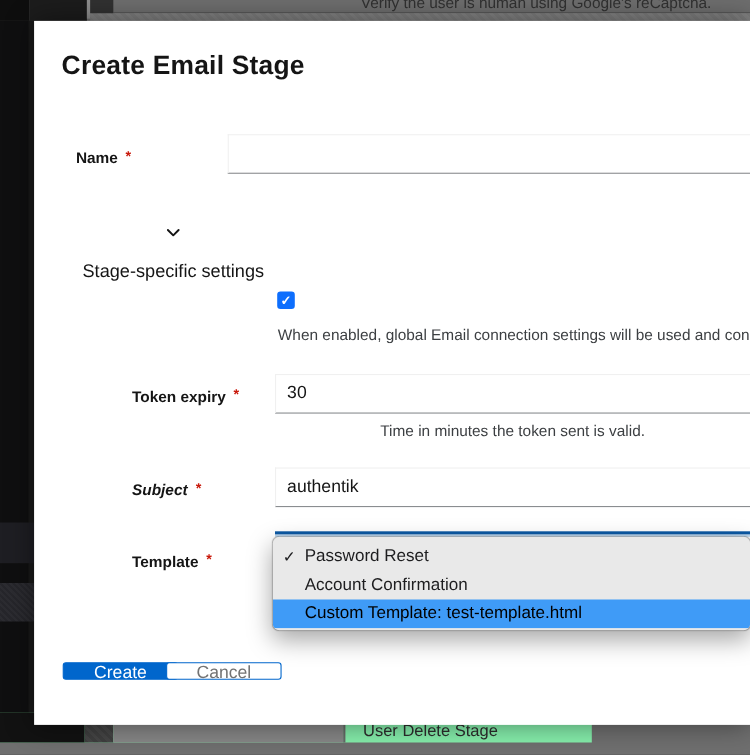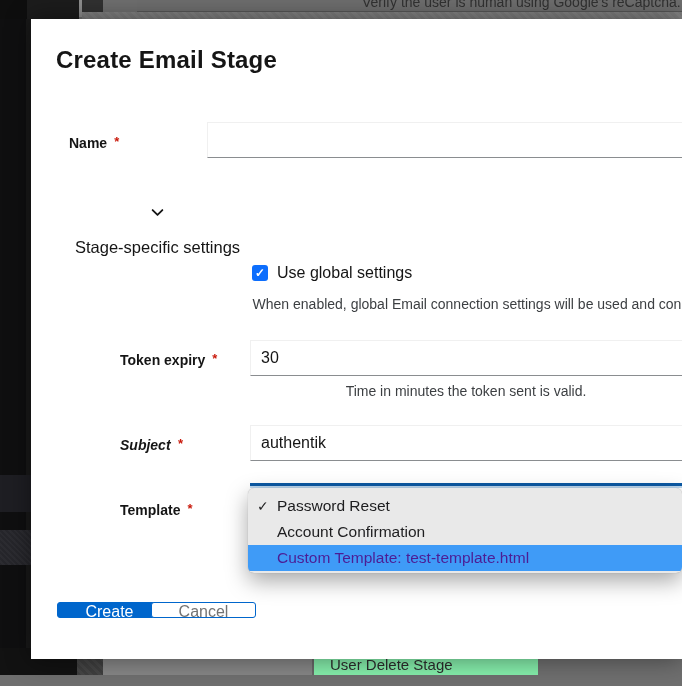--- a/index.html
+++ b/index.html
@@ -4,21 +4,21 @@
 <style>
   * { margin:0; padding:0; box-sizing:border-box; }
   html,body { background:#444; }
   .screen {
     position:relative; width:682px; height:686px; overflow:hidden;
     font-family:"Liberation Sans", sans-serif; color:#151515; background:#6f6f6f;
   }
   
   .bg-top { position:absolute; left:0; top:0; width:682px; height:19px; }
   .bg-top-row { position:absolute; left:103px; top:0; right:0; height:12px;
-    background:#6e6e6e; border-bottom:1px solid #565656; overflow:hidden;margin-left:34px; }
+    background:#6e6e6e; border-bottom:1px solid #565656; overflow:hidden; }
   .bg-top-text { position:absolute; left:225px; top:-6px; font-size:14px; color:#313131; white-space:nowrap; }
   .bg-top-sub { position:absolute; left:82px; top:12px; right:0; height:7px;
     background:repeating-linear-gradient(45deg,#7d7d7d 0 3px,#838383 3px 6px); }
   .bg-top-darkA { position:absolute; left:0; top:0; width:27px; height:19px; background:#0e0e0e; }
   .bg-top-darkB { position:absolute; left:27px; top:0; width:52px; height:19px; background:#1c1c1c; }
   .bg-scrollline { position:absolute; left:79px; top:0; width:3px; height:17px; background:#8f8f8f; }
   .bg-top-darkC { position:absolute; left:82px; top:0; width:21px; height:12px; background:#313131; }
   
   .left-rail { position:absolute; left:0; top:19px; width:31px; height:640px; background:#0f0f10; }
   .left-rail .edge { position:absolute; right:0; top:0; width:5px; height:100%; background:#191919; }
@@ -54,21 +54,21 @@
   .checkbox-label { position:absolute; left:246px; top:245px; font-size:16px; }
   
   .select-focus { position:absolute; left:219px; top:464px; right:-2px; height:3px; background:#0c59a4; }
   .select-focus-glow { position:absolute; left:219px; top:467px; right:-2px; height:2px; background:#bcd7ef; }
   
   .popup { position:absolute; left:217px; top:469px; width:434px; height:85px; background:#e9e9e9;
     border-radius:6px; box-shadow:0 8px 22px rgba(0,0,0,0.35), 0 0 1px rgba(0,0,0,0.3); padding-top:5px; overflow:hidden; }
   .opt { position:relative; height:26px; line-height:26px; font-size:15.5px; color:#1d1d1f;
     padding-left:29px; white-space:nowrap; cursor:default; }
   .opt .check { position:absolute; left:9px; top:0; font-size:14px; }
-  .opt.hl { background:#3f9bf7; color:#4c1d95; }
+  .opt.hl { background:#3f9bf7; color:#000000; }
   
   .btn { position:absolute; top:583px; width:105px; height:16px; border-radius:3px; font-size:16px;
     font-family:"Liberation Sans", sans-serif; cursor:pointer; }
   .btn-primary { left:26px; background:#0066cc; border:1px solid #0066cc; color:#ffffff; }
   .btn-secondary { left:120px; background:#ffffff; border:1px solid #0066cc; color:#737373; }
 </style>
 </head>
 <body>
 
 <div class="screen">
@@ -114,21 +114,20 @@
         <svg viewBox="0 0 16 16" width="13" height="13">
             <path d="M2 5 L8 11 L14 5" fill="none" stroke="#151515" stroke-width="2.2" stroke-linecap="round" stroke-linejoin="round"></path>
           </svg>
       </span>
       <span class="section-label">Stage-specific settings</span>
     </div>
 
     <div class="checkbox">
       <span>✓</span>
     </div>
-    <div class="checkbox-label">Use global settings</div>
     <div class="helper" style="left:221px; top:277px; right:0;">When enabled, global Email connection settings will be used and con</div>
 
     <div class="field-label" style="left:77px; top:333px;">
       <span>Token expiry</span><span class="req">*</span>
     </div>
     <input class="pf-input" style="left: 219px; top: 321px; right: -2px;" type="text" value="30">
     <div class="helper" style="left:219px; top:364px; right:0;">Time in minutes the token sent is valid.</div>
 
     <div class="field-label" style="left:77px; top:418px;font-style:italic;">
       <span>Subject</span><span class="req">*</span>

